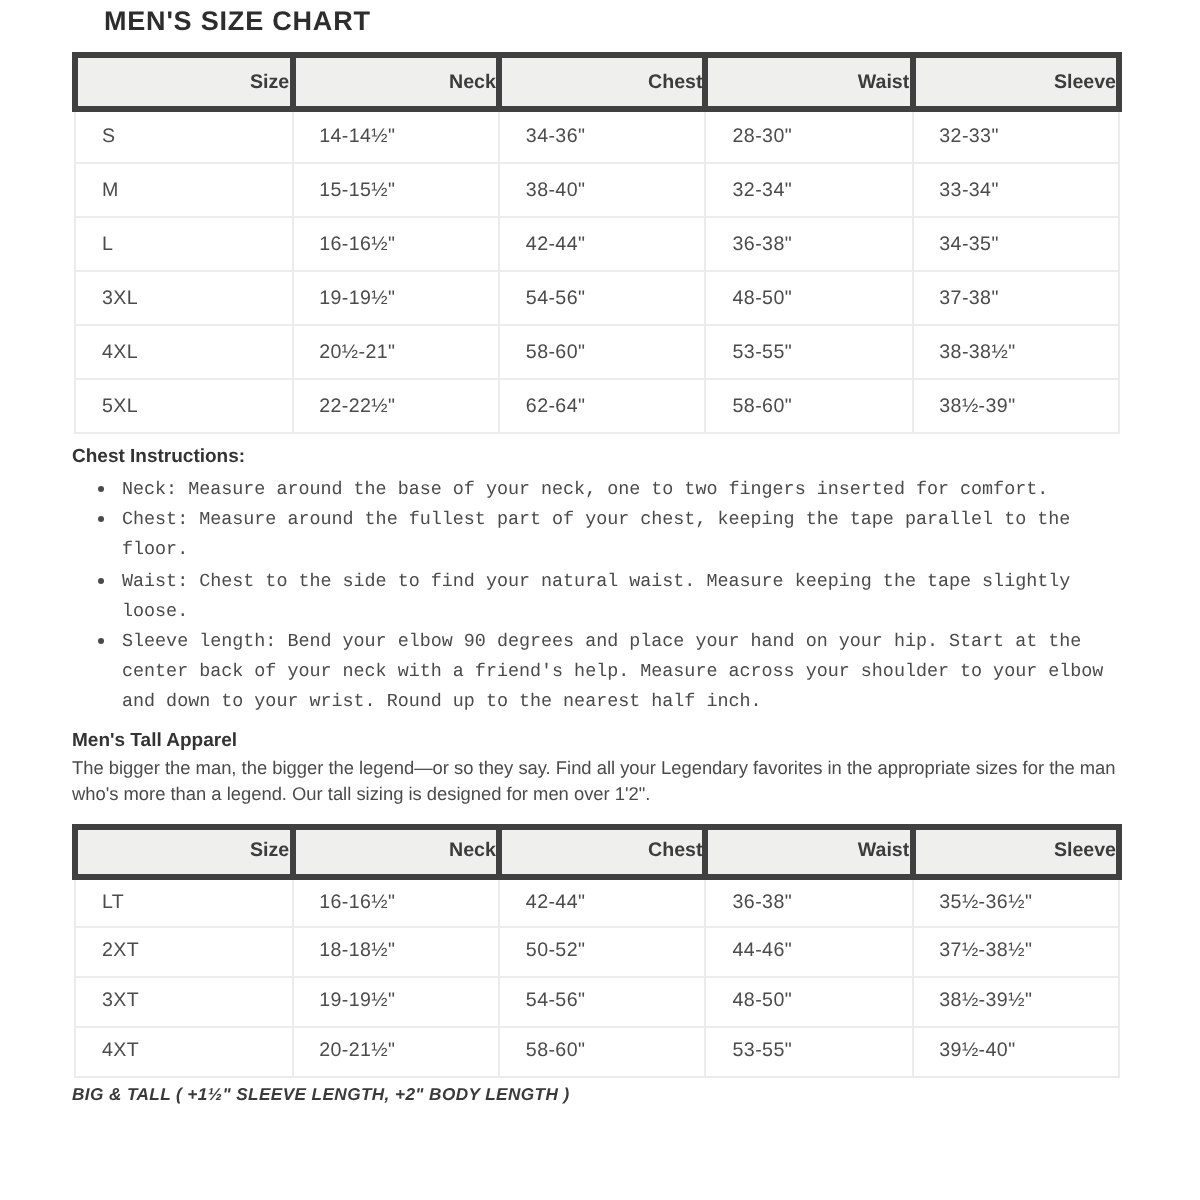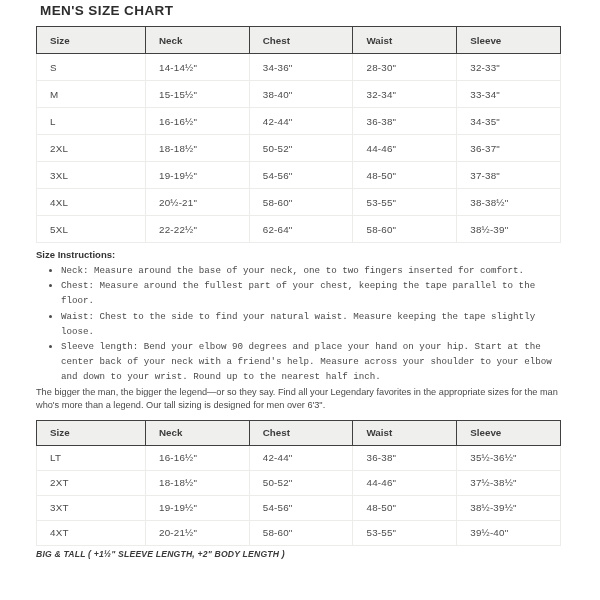--- a/index.html
+++ b/index.html
@@ -6,33 +6,33 @@
   html, body { margin: 0; padding: 0; background: #ffffff; }
   body {
     width: 600px; height: 600px; overflow: hidden;
     font-family: "Liberation Sans", sans-serif;
     color: #4b4b4b;
     -webkit-font-smoothing: antialiased;
   }
   .page { padding: 3px 39px 0 36px; }
 
   .title {
-    margin: 0 0 8px 4px;
+    margin: 0 0 8px 16px;
     font-size: 13.5px; font-weight: bold; letter-spacing: 0.4px;
     color: #2d2d2d;
   }
 
   table.sizes {
     width: 100%; border-collapse: collapse; table-layout: fixed;
   }
   table.sizes th {
     background: #efefee;
     font-size: 9.8px; font-weight: bold; color: #3c3c3c;
-    text-align: left; padding: 0 0 0 13px;
-    border: 1px solid #404040;
+    text-align: right; padding: 0 0 0 13px;
+    border: 3px solid #404040;
   }
   table.sizes td {
     font-size: 9.8px; color: #4b4b4b; letter-spacing: 0.2px;
     text-align: left; padding: 0 0 0 13px;
     border: 1px solid #ececea;
     background: #ffffff;
   }
   table.sizes th:first-child, table.sizes td:first-child { width: 20.8%; }
   table.t1 th, table.t1 td { height: 27px; }
   table.t2 th, table.t2 td { height: 25px; }
@@ -93,27 +93,20 @@
           <td>33-34"</td>
         </tr>
         <tr>
           <td>L</td>
           <td>16-16½"</td>
           <td>42-44"</td>
           <td>36-38"</td>
           <td>34-35"</td>
         </tr>
         <tr>
-          <td>2XL</td>
-          <td>18-18½"</td>
-          <td>50-52"</td>
-          <td>44-46"</td>
-          <td>36-37"</td>
-        </tr>
-        <tr>
           <td>3XL</td>
           <td>19-19½"</td>
           <td>54-56"</td>
           <td>48-50"</td>
           <td>37-38"</td>
         </tr>
         <tr>
           <td>4XL</td>
           <td>20½-21"</td>
           <td>58-60"</td>
@@ -123,29 +116,30 @@
         <tr>
           <td>5XL</td>
           <td>22-22½"</td>
           <td>62-64"</td>
           <td>58-60"</td>
           <td>38½-39"</td>
         </tr>
       </tbody>
     </table>
 
-  <div class="sec-heading">Size Instructions:</div>
+  <div class="sec-heading">Chest Instructions:</div>
   <ul class="bullets">
     <li>Neck: Measure around the base of your neck, one to two fingers inserted for comfort.</li>
     <li>Chest: Measure around the fullest part of your chest, keeping the tape parallel to the floor.</li>
     <li>Waist: Chest to the side to find your natural waist. Measure keeping the tape slightly loose.</li>
     <li>Sleeve length: Bend your elbow 90 degrees and place your hand on your hip. Start at the center back of your neck with a friend's help. Measure across your shoulder to your elbow and down to your wrist. Round up to the nearest half inch.</li>
   </ul>
 
-  <p class="para">The bigger the man, the bigger the legend—or so they say. Find all your Legendary favorites in the appropriate sizes for the man who's more than a legend. Our tall sizing is designed for men over 6'3".</p>
+  <div class="sec-heading">Men's Tall Apparel</div>
+  <p class="para">The bigger the man, the bigger the legend—or so they say. Find all your Legendary favorites in the appropriate sizes for the man who's more than a legend. Our tall sizing is designed for men over 1'2".</p>
 
   <div class="t2-wrap">
     <table class="sizes t2">
         <thead>
           <tr>
             <th>Size</th>
             <th>Neck</th>
             <th>Chest</th>
             <th>Waist</th>
             <th>Sleeve</th>

